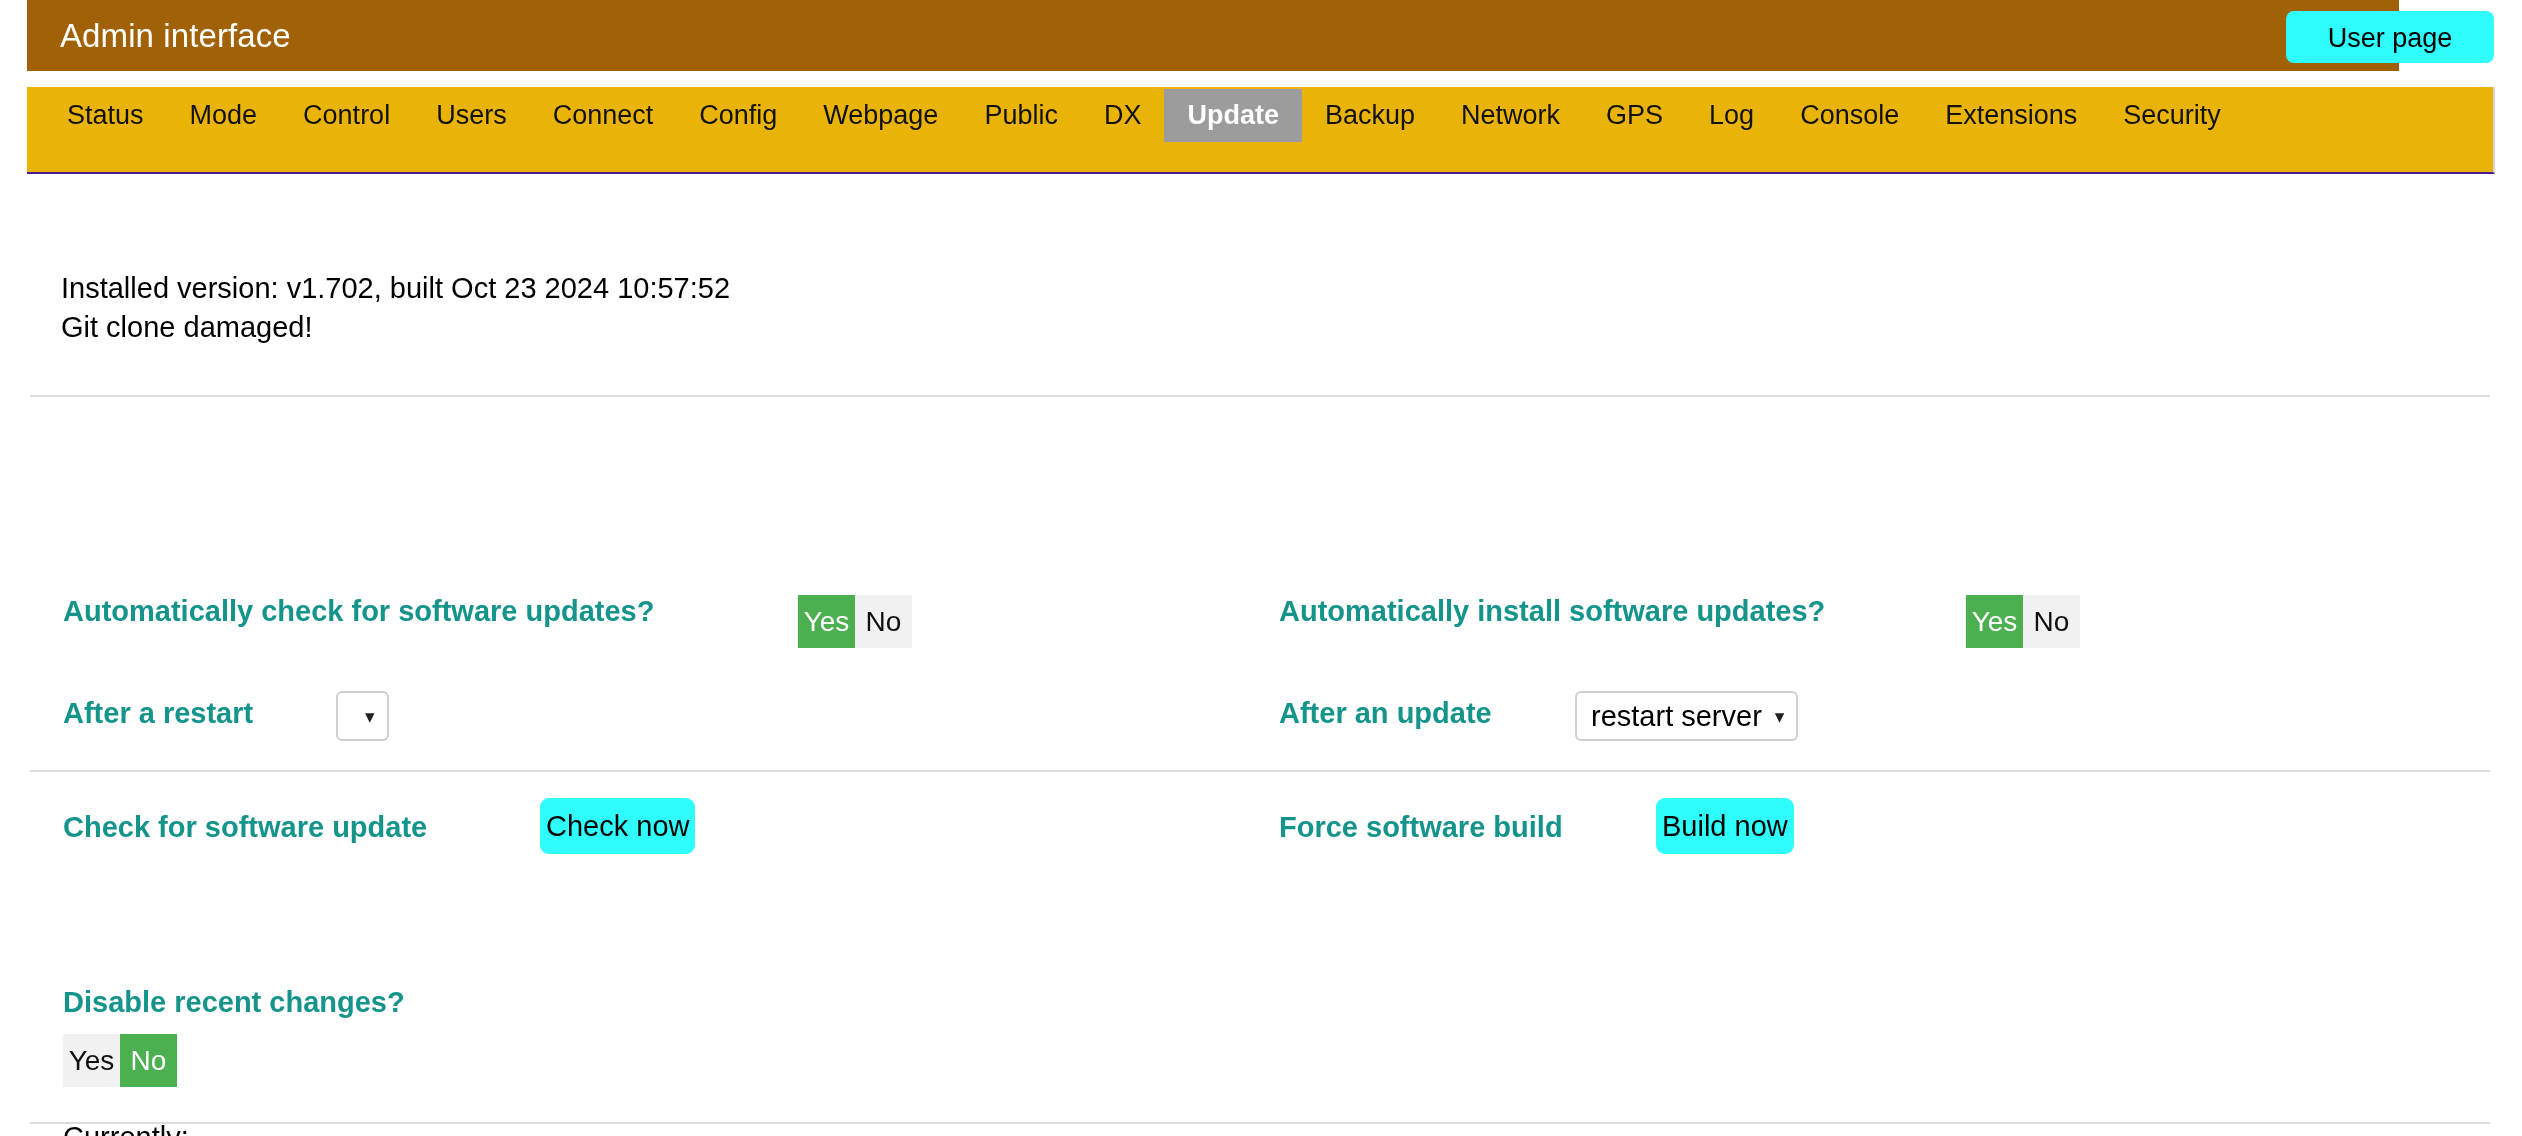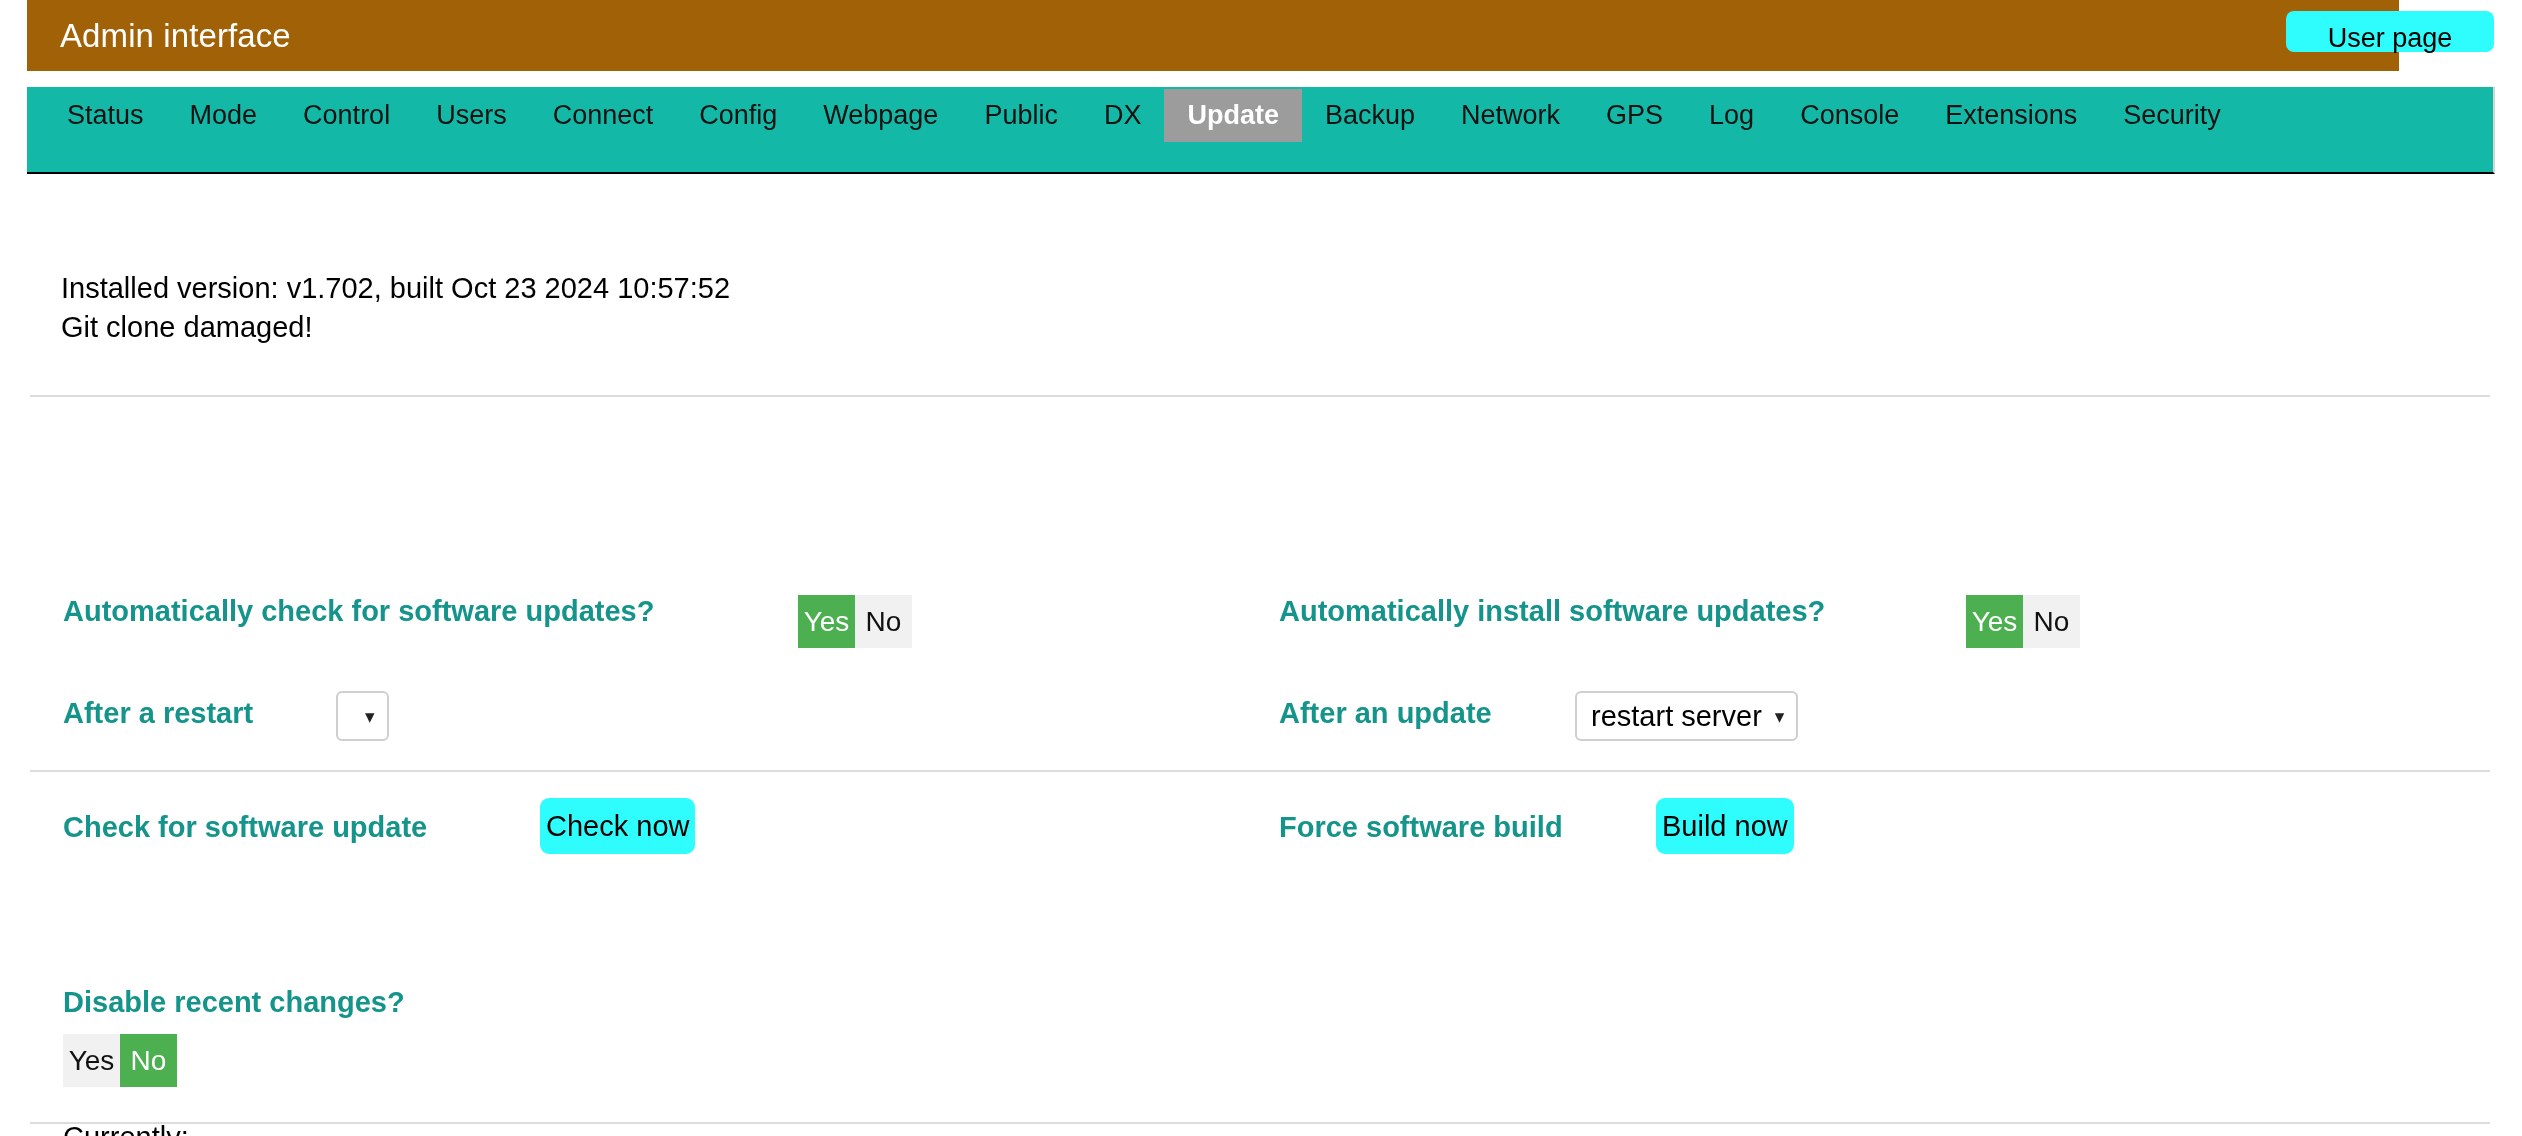--- a/index.html
+++ b/index.html
@@ -25,41 +25,41 @@
     color: #ffffff;
     font-size: 33px;
     font-weight: 400;
     margin-left: 33px;
     letter-spacing: 0.1px;
     white-space: nowrap;
   }
   .user-page-button {
     position: absolute;
     left: 2286px; top: 11px;
-    width: 208px; height: 41px;
+    width: 208px; height: 52px;
     background: #2ffdfd;
     border: none;
     border-radius: 8px;
     color: #000000;
     font-family: "Liberation Sans", sans-serif;
     font-size: 27px;
     line-height: 55px;
     text-align: center;
     cursor: pointer;
     padding: 0;
   }
 
   
   .navbar {
     position: absolute;
     left: 27px; top: 87px;
     width: 2468px; height: 87px;
-    background: #14b8a6;
+    background: #eab308;
     border-right: 2px solid #d6d6d6;
-    border-bottom: 2px solid #000000;
+    border-bottom: 2px solid #4c1d95;
     padding: 0;
   }
   .nav-row {
     display: flex;
     align-items: flex-start;
     flex-wrap: wrap;
     padding-left: 17px;
   }
   .nav-item {
     font-size: 27px;

